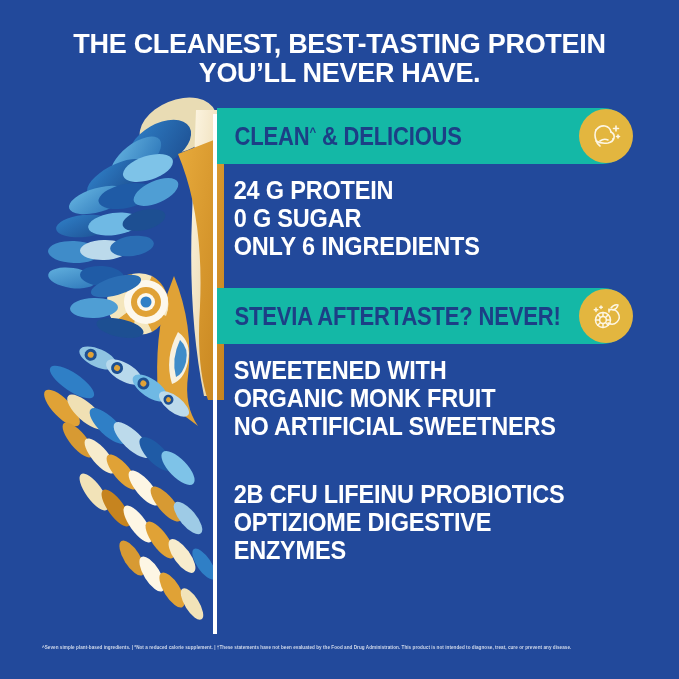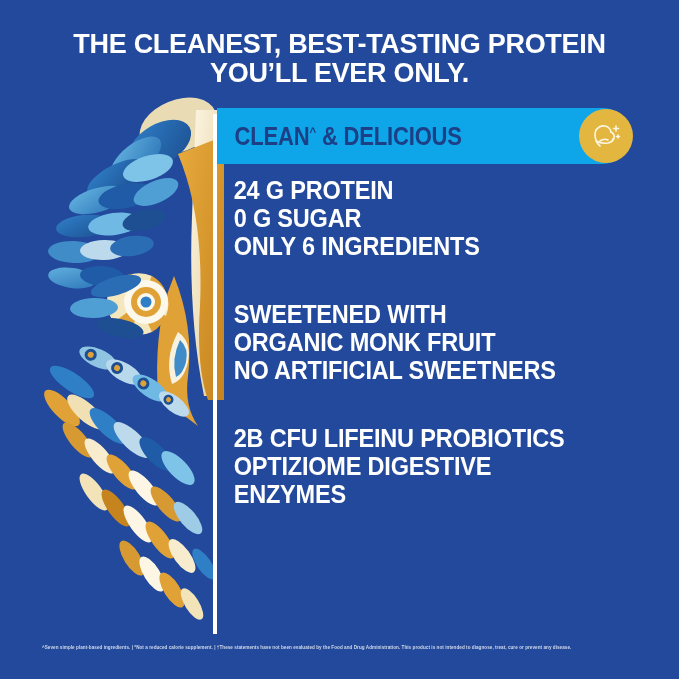--- a/index.html
+++ b/index.html
@@ -48,21 +48,21 @@
     position: absolute;
     left: 0px; top: 6px;
     width: 4px; height: 520px;
     background: #ffffff;
   }
 
   .bar {
     position: relative;
     height: 56px;
     margin-left: 4px;
-    background: #0ea5e9;
+    background: #14b8a6;
     border-radius: 0 28px 28px 0;
     display: flex;
     align-items: center;
     width: 414px;
   }
   .bar-title {
     color: #1c3f86;
     font-weight: 900;
     font-size: 25px;
     letter-spacing: -0.2px;
@@ -114,21 +114,21 @@
     white-space: nowrap;
   }
 </style>
 </head>
 <body>
 
 <div id="poster">
 
   <div id="headline">
     <span>THE CLEANEST, BEST-TASTING PROTEIN</span>
-    <span class="l2">YOU’LL EVER ONLY.</span>
+    <span class="l2">YOU’LL NEVER HAVE.</span>
   </div>
 
   <div id="art">
     <svg width="230" height="540" viewBox="0 0 230 540">
       <defs>
         <linearGradient id="gBlueA" x1="0" y1="0" x2="1" y2="1">
           <stop offset="0%" stop-color="#2f7fc6"></stop>
             <stop offset="100%" stop-color="#1d4f92"></stop>
         </linearGradient>
         <linearGradient id="gBlueB" x1="0" y1="0" x2="1" y2="1">
@@ -270,20 +270,36 @@
       </div>
     </div>
     <div class="body-text">
       <div>24 G PROTEIN</div>
       <div>0 G SUGAR</div>
       <div>ONLY 6 INGREDIENTS</div>
     </div>
 
     <div class="gap-a"></div>
 
+    <div class="bar">
+      <div class="bar-title">STEVIA AFTERTASTE? NEVER!</div>
+      <div class="icon-badge">
+        <svg width="38" height="38" viewBox="0 0 38 38" fill="none" stroke="#fdf6e4" stroke-width="1.5" stroke-linecap="round" stroke-linejoin="round">
+          <path d="M22 13 q6 -2 9 3 q3 5 -1 9 q-4 4 -9 1"></path>
+          <path d="M24 11 q3 -4 7 -3 q-1 4 -5 5"></path>
+          <path d="M22 12 l0 3"></path>
+          <circle cx="16" cy="23" r="7.5"></circle>
+          <circle cx="16" cy="23" r="3.4"></circle>
+          <path d="M16 15.5 l0 4 M16 26.4 l0 4 M8.5 23 l4 0 M19.4 23 l4 0"></path>
+          <path d="M10.7 17.7 l2.8 2.8 M18.5 25.5 l2.8 2.8 M21.3 17.7 l-2.8 2.8 M13.5 25.5 l-2.8 2.8"></path>
+          <path d="M9 11 l0 3.5 M7.3 12.7 l3.5 0"></path>
+          <path d="M14 9 l0 2.6 M12.7 10.3 l2.6 0"></path>
+        </svg>
+      </div>
+    </div>
     <div class="body-text">
       <div>SWEETENED WITH</div>
       <div>ORGANIC MONK FRUIT</div>
       <div>NO ARTIFICIAL SWEETNERS</div>
     </div>
 
     <div class="gap-a"></div>
 
     <div class="body-text">
       <div>2B CFU LIFEINU PROBIOTICS</div>

